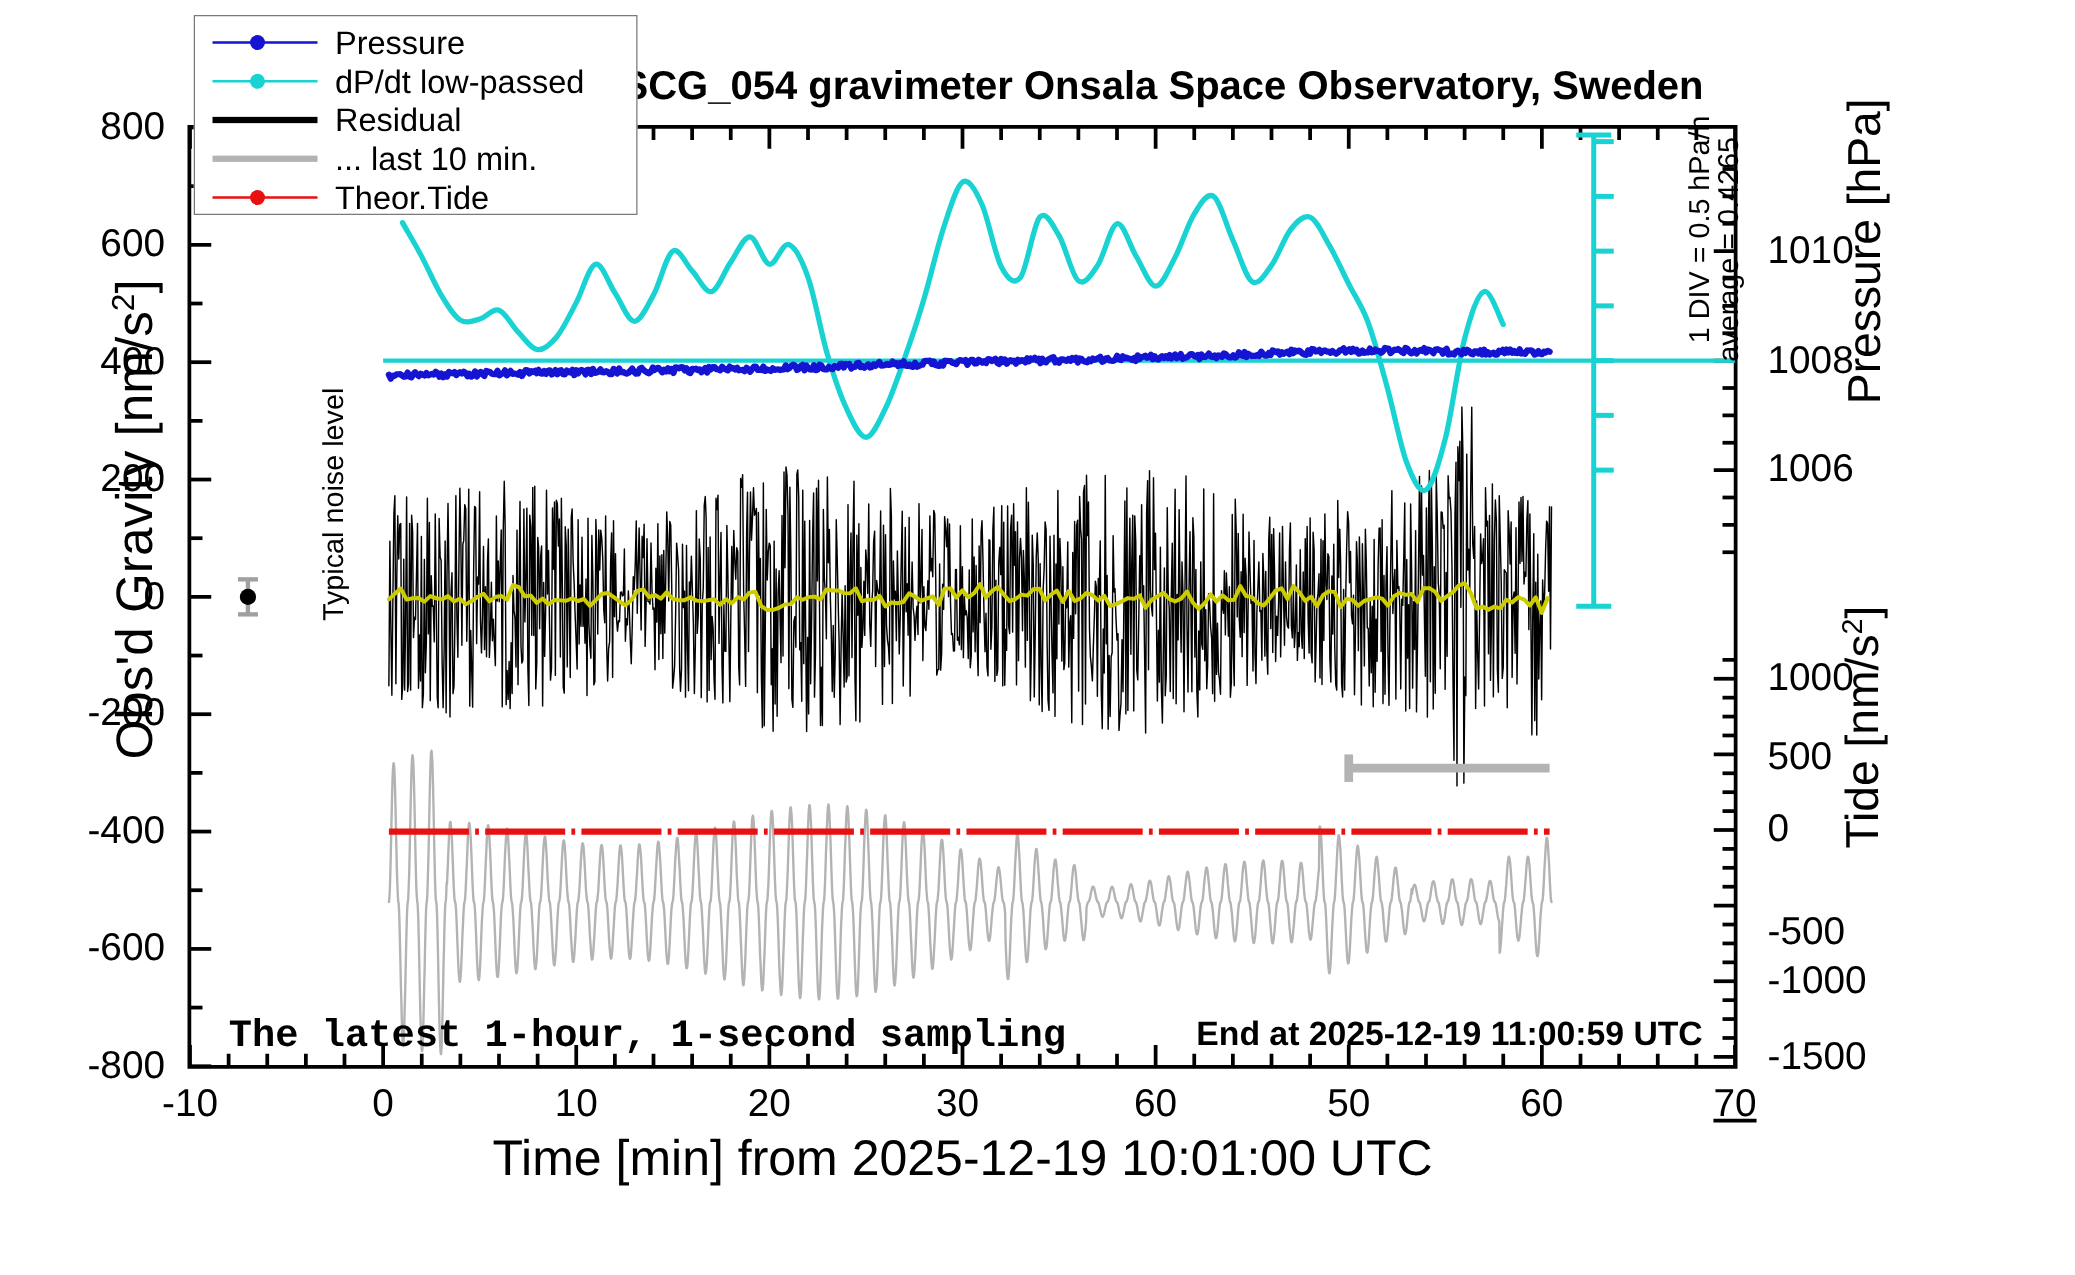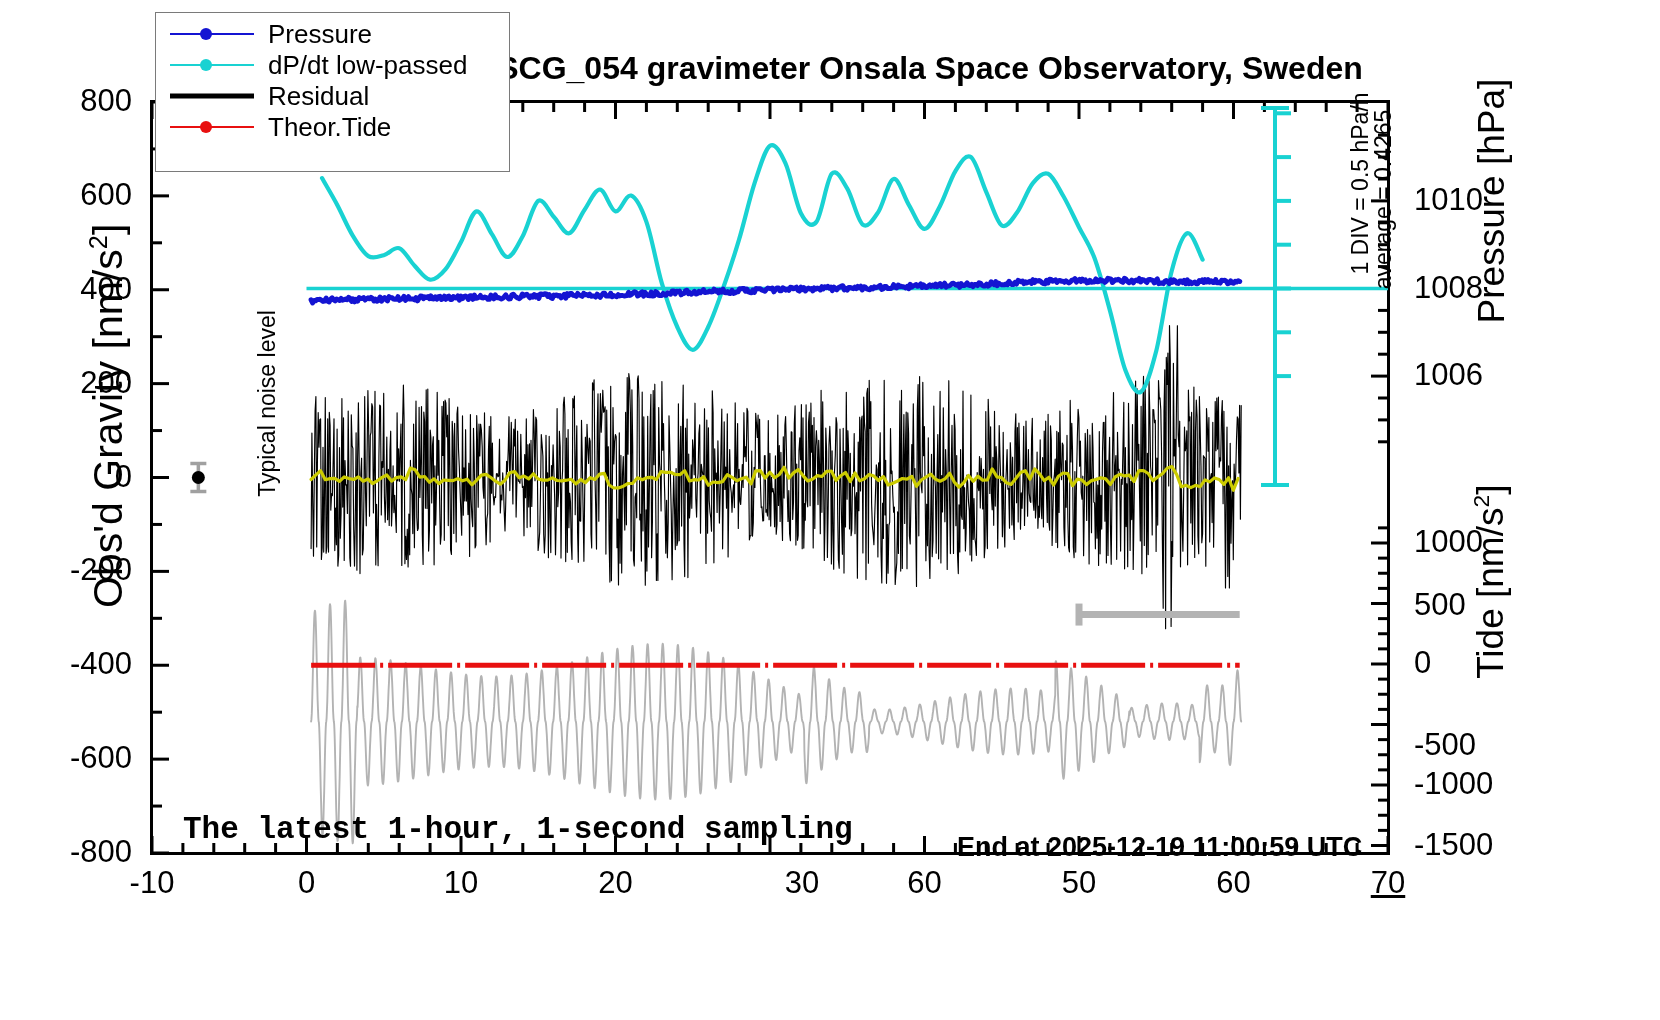--- a/index.html
+++ b/index.html
@@ -70,58 +70,59 @@
   }
   #chart-title{
     left:430px;top:50px;width:1000px;text-align:center;
     font-size:32px;font-weight:bold;color:#000;white-space:nowrap;
     font-stretch:condensed;
   }
   #footer-left{
     left:183px;top:812px;font-size:31px;font-weight:bold;color:#000;white-space:nowrap;font-family:Liberation Mono, monospace;
   }
   #footer-right{
-    left:957px;top:832px;font-size:27px;font-weight:bold;color:#000;white-space:nowrap;
+    left:957px;top:812px;font-size:27px;font-weight:bold;color:#000;white-space:nowrap;
   }
 </style>
 </head>
 <body>
 
 <div id="root">
 
   <div class="abs" id="chart-title">SCG_054 gravimeter Onsala Space Observatory, Sweden</div>
 
   <div class="abs" id="y-left-title">
     <span>Obs'd Gravity [nm/s</span><sup style="font-size:0.62em">2</sup><span>]</span>
   </div>
 
   <div class="abs" id="y-right-pressure-title">Pressure [hPa]</div>
 
   <div class="abs" id="y-right-tide-title">
     <span>Tide [nm/s</span><sup style="font-size:0.62em">2</sup><span>]</span>
   </div>
 
+  <div class="abs" id="x-title">Time [min] from 2025-12-19 10:01:00 UTC</div>
 
   <div id="ticks-left">
       <div class="tick-lab tl-left" style="left: 12px; top: 83px;">800</div>
       <div class="tick-lab tl-left" style="left: 12px; top: 176.875px;">600</div>
       <div class="tick-lab tl-left" style="left: 12px; top: 270.75px;">400</div>
       <div class="tick-lab tl-left" style="left: 12px; top: 364.625px;">200</div>
       <div class="tick-lab tl-left" style="left: 12px; top: 458.5px;">0</div>
       <div class="tick-lab tl-left" style="left: 12px; top: 552.375px;">-200</div>
       <div class="tick-lab tl-left" style="left: 12px; top: 646.25px;">-400</div>
       <div class="tick-lab tl-left" style="left: 12px; top: 740.125px;">-600</div>
       <div class="tick-lab tl-left" style="left: 12px; top: 834px;">-800</div>
     </div>
   <div id="ticks-x">
       <div class="tick-lab tl-x" style="left: 92px; top: 865px;">-10</div>
       <div class="tick-lab tl-x" style="left: 246.5px; top: 865px;">0</div>
       <div class="tick-lab tl-x" style="left: 401px; top: 865px;">10</div>
       <div class="tick-lab tl-x" style="left: 555.5px; top: 865px;">20</div>
-      <div class="tick-lab tl-x" style="left: 742px; top: 865px;">30</div>
+      <div class="tick-lab tl-x" style="left: 706px; top: 865px;">30</div>
       <div class="tick-lab tl-x" style="left: 864.5px; top: 865px;">60</div>
       <div class="tick-lab tl-x" style="left: 1019px; top: 865px;">50</div>
       <div class="tick-lab tl-x" style="left: 1173.5px; top: 865px;">60</div>
       <div class="tick-lab tl-x" style="left: 1328px; top: 865px; text-decoration: underline;">70</div>
     </div>
   <div id="ticks-pressure">
       <div class="tick-lab tl-right" style="left: 1414px; top: 181.9px;">1010</div>
       <div class="tick-lab tl-right" style="left: 1414px; top: 269.5px;">1008</div>
       <div class="tick-lab tl-right" style="left: 1414px; top: 357.1px;">1006</div>
     </div>
@@ -340,20 +341,26 @@
         <span class="leg-text">dP/dt low-passed</span>
       </div>
       <div class="leg-row">
         <span class="leg-key">
           <span class="leg-line thick" style="background: rgb(0, 0, 0);"></span>
         </span>
         <span class="leg-text">Residual</span>
       </div>
       <div class="leg-row">
         <span class="leg-key">
+          <span class="leg-line thick" style="background: rgb(179, 179, 179);"></span>
+        </span>
+        <span class="leg-text">... last 10 min.</span>
+      </div>
+      <div class="leg-row">
+        <span class="leg-key">
           <span class="leg-line" style="background: rgb(232, 16, 16);"></span>
           <span class="leg-dot" style="background: rgb(232, 16, 16);"></span>
         </span>
         <span class="leg-text">Theor.Tide</span>
       </div>
     </div>
 
 </div>
 
 </body></html>

